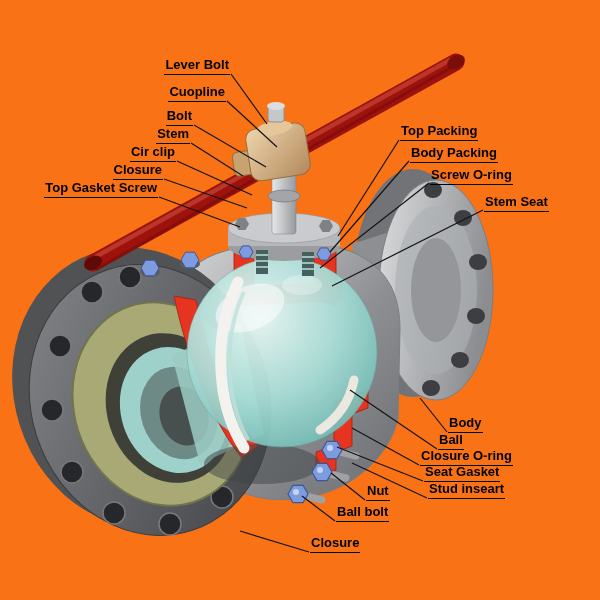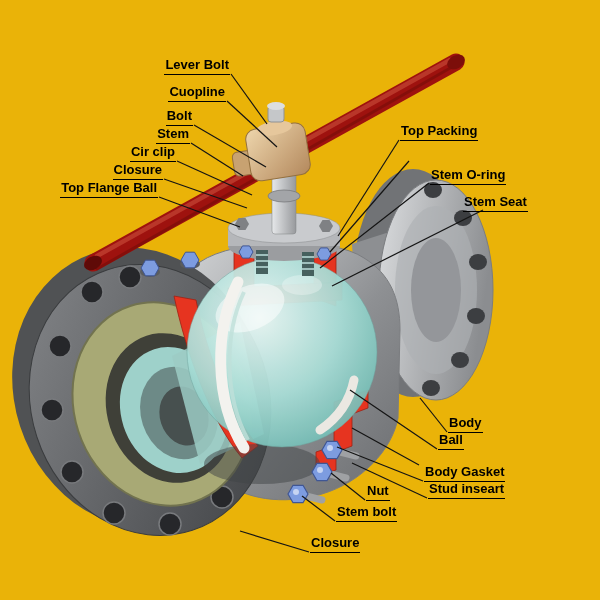--- a/index.html
+++ b/index.html
@@ -1,17 +1,17 @@
 <!DOCTYPE html>
 <html><head>
 <meta charset="utf-8">
 <style>
   html,body{margin:0;padding:0;background:#ffffff;}
   .stage{
-    position:relative;width:600px;height:600px;background:#eab308;
+    position:relative;width:600px;height:600px;background:#f97316;
     font-family:"Liberation Sans",sans-serif;overflow:hidden;
   }
   .art{position:absolute;left:0;top:0;}
   .lbl{
     position:absolute;font-size:13px;font-weight:bold;color:#000;
     line-height:14px;white-space:nowrap;padding:0 1px 2px;
     border-bottom:1.6px solid #000;
   }
 </style>
 </head>
@@ -191,25 +191,27 @@
       <line x1="309" y1="552" x2="240" y2="531"></line>
     </g>
   </svg>
 
   <div class="lbl" style="right:370px;top:58px">Lever Bolt</div>
   <div class="lbl" style="right:374px;top:85px">Cuopline</div>
   <div class="lbl" style="right:407px;top:109px">Bolt</div>
   <div class="lbl" style="right:410px;top:127px">Stem</div>
   <div class="lbl" style="right:424px;top:145px">Cir clip</div>
   <div class="lbl" style="right:437px;top:163px">Closure</div>
-  <div class="lbl" style="right:442px;top:181px">Top Flange Ball</div>
+  <div class="lbl" style="right:442px;top:181px">Top Gasket Screw</div>
   <div class="lbl" style="left:400px;top:124px">Top Packing</div>
-  <div class="lbl" style="left:430px;top:168px">Stem O-ring</div>
-  <div class="lbl" style="left:463px;top:195px">Stem Seat</div>
+  <div class="lbl" style="left:410px;top:146px">Body Packing</div>
+  <div class="lbl" style="left:430px;top:168px">Screw O-ring</div>
+  <div class="lbl" style="left:484px;top:195px">Stem Seat</div>
   <div class="lbl" style="left:448px;top:416px">Body</div>
   <div class="lbl" style="left:438px;top:433px">Ball</div>
-  <div class="lbl" style="left:424px;top:465px">Body Gasket</div>
+  <div class="lbl" style="left:420px;top:449px">Closure O-ring</div>
+  <div class="lbl" style="left:424px;top:465px">Seat Gasket</div>
   <div class="lbl" style="left:428px;top:482px">Stud inseart</div>
   <div class="lbl" style="left:366px;top:484px">Nut</div>
-  <div class="lbl" style="left:336px;top:505px">Stem bolt</div>
+  <div class="lbl" style="left:336px;top:505px">Ball bolt</div>
   <div class="lbl" style="left:310px;top:536px">Closure</div>
 
 </div>
 
 </body></html>

